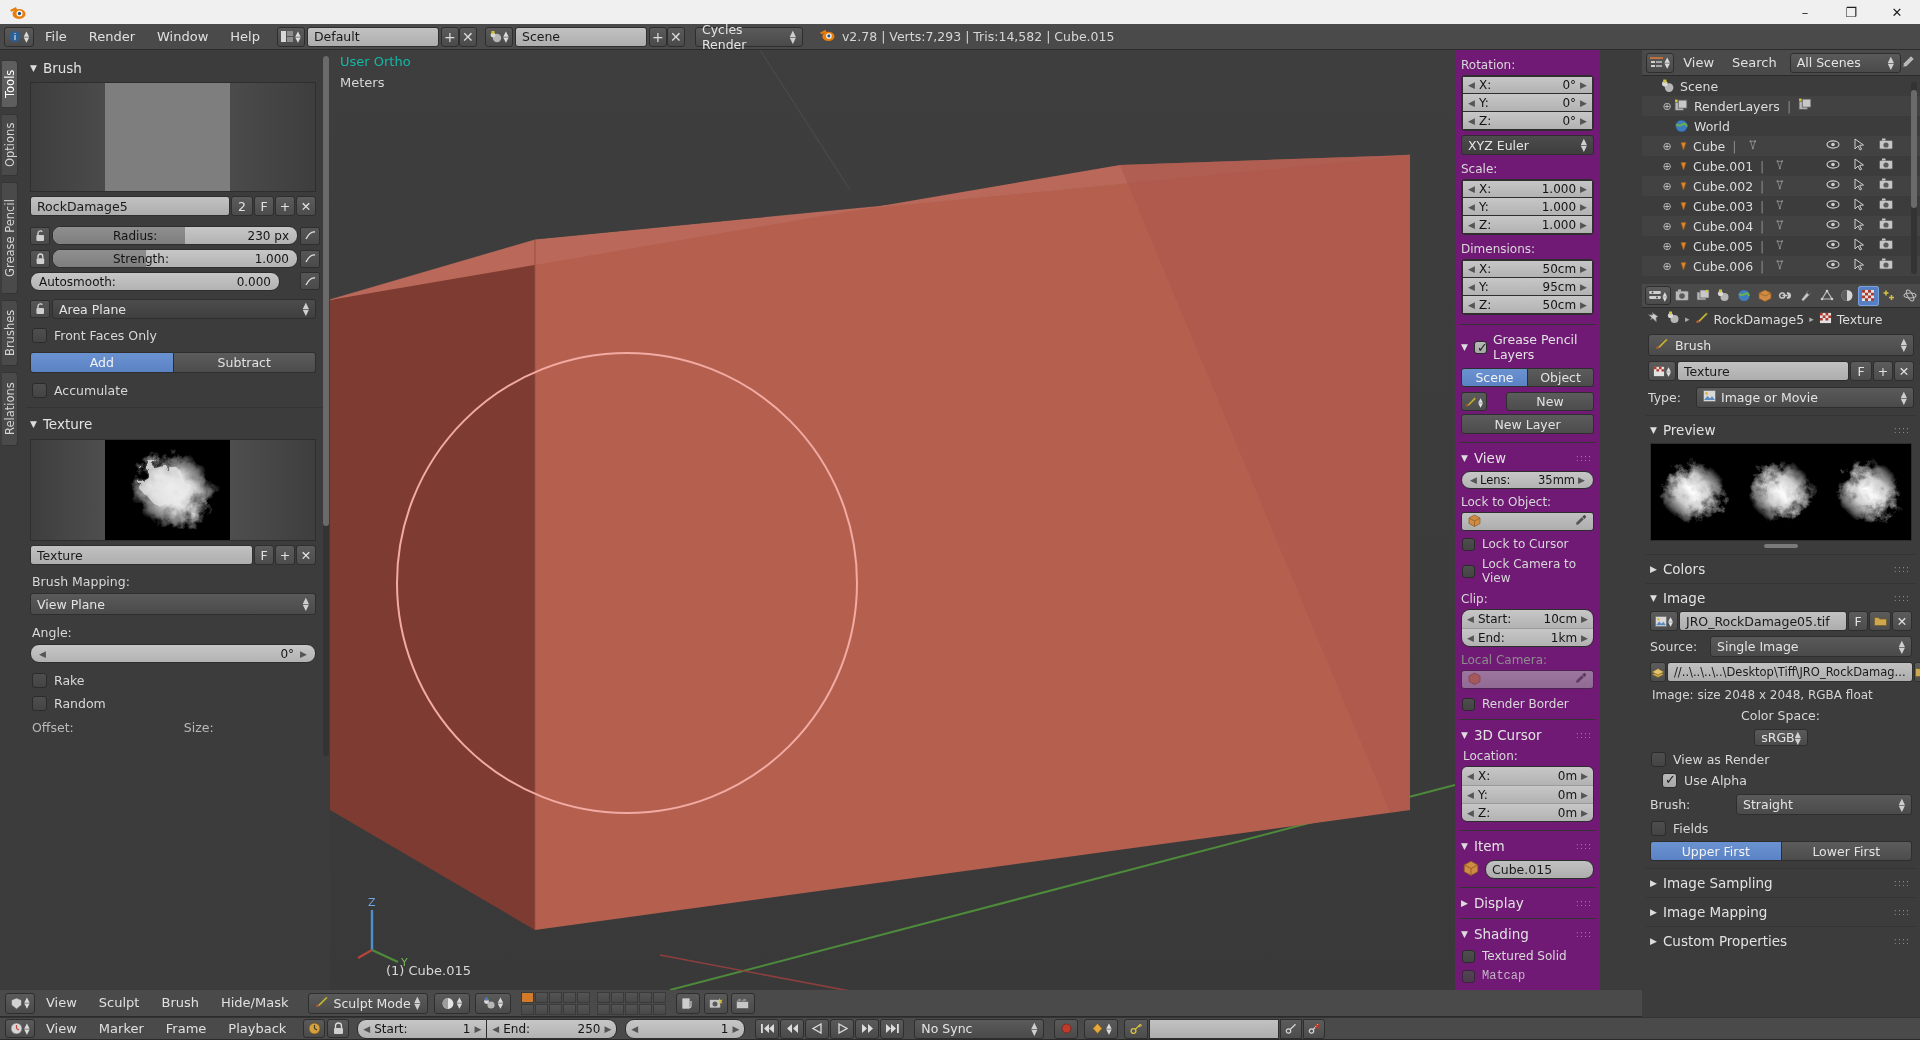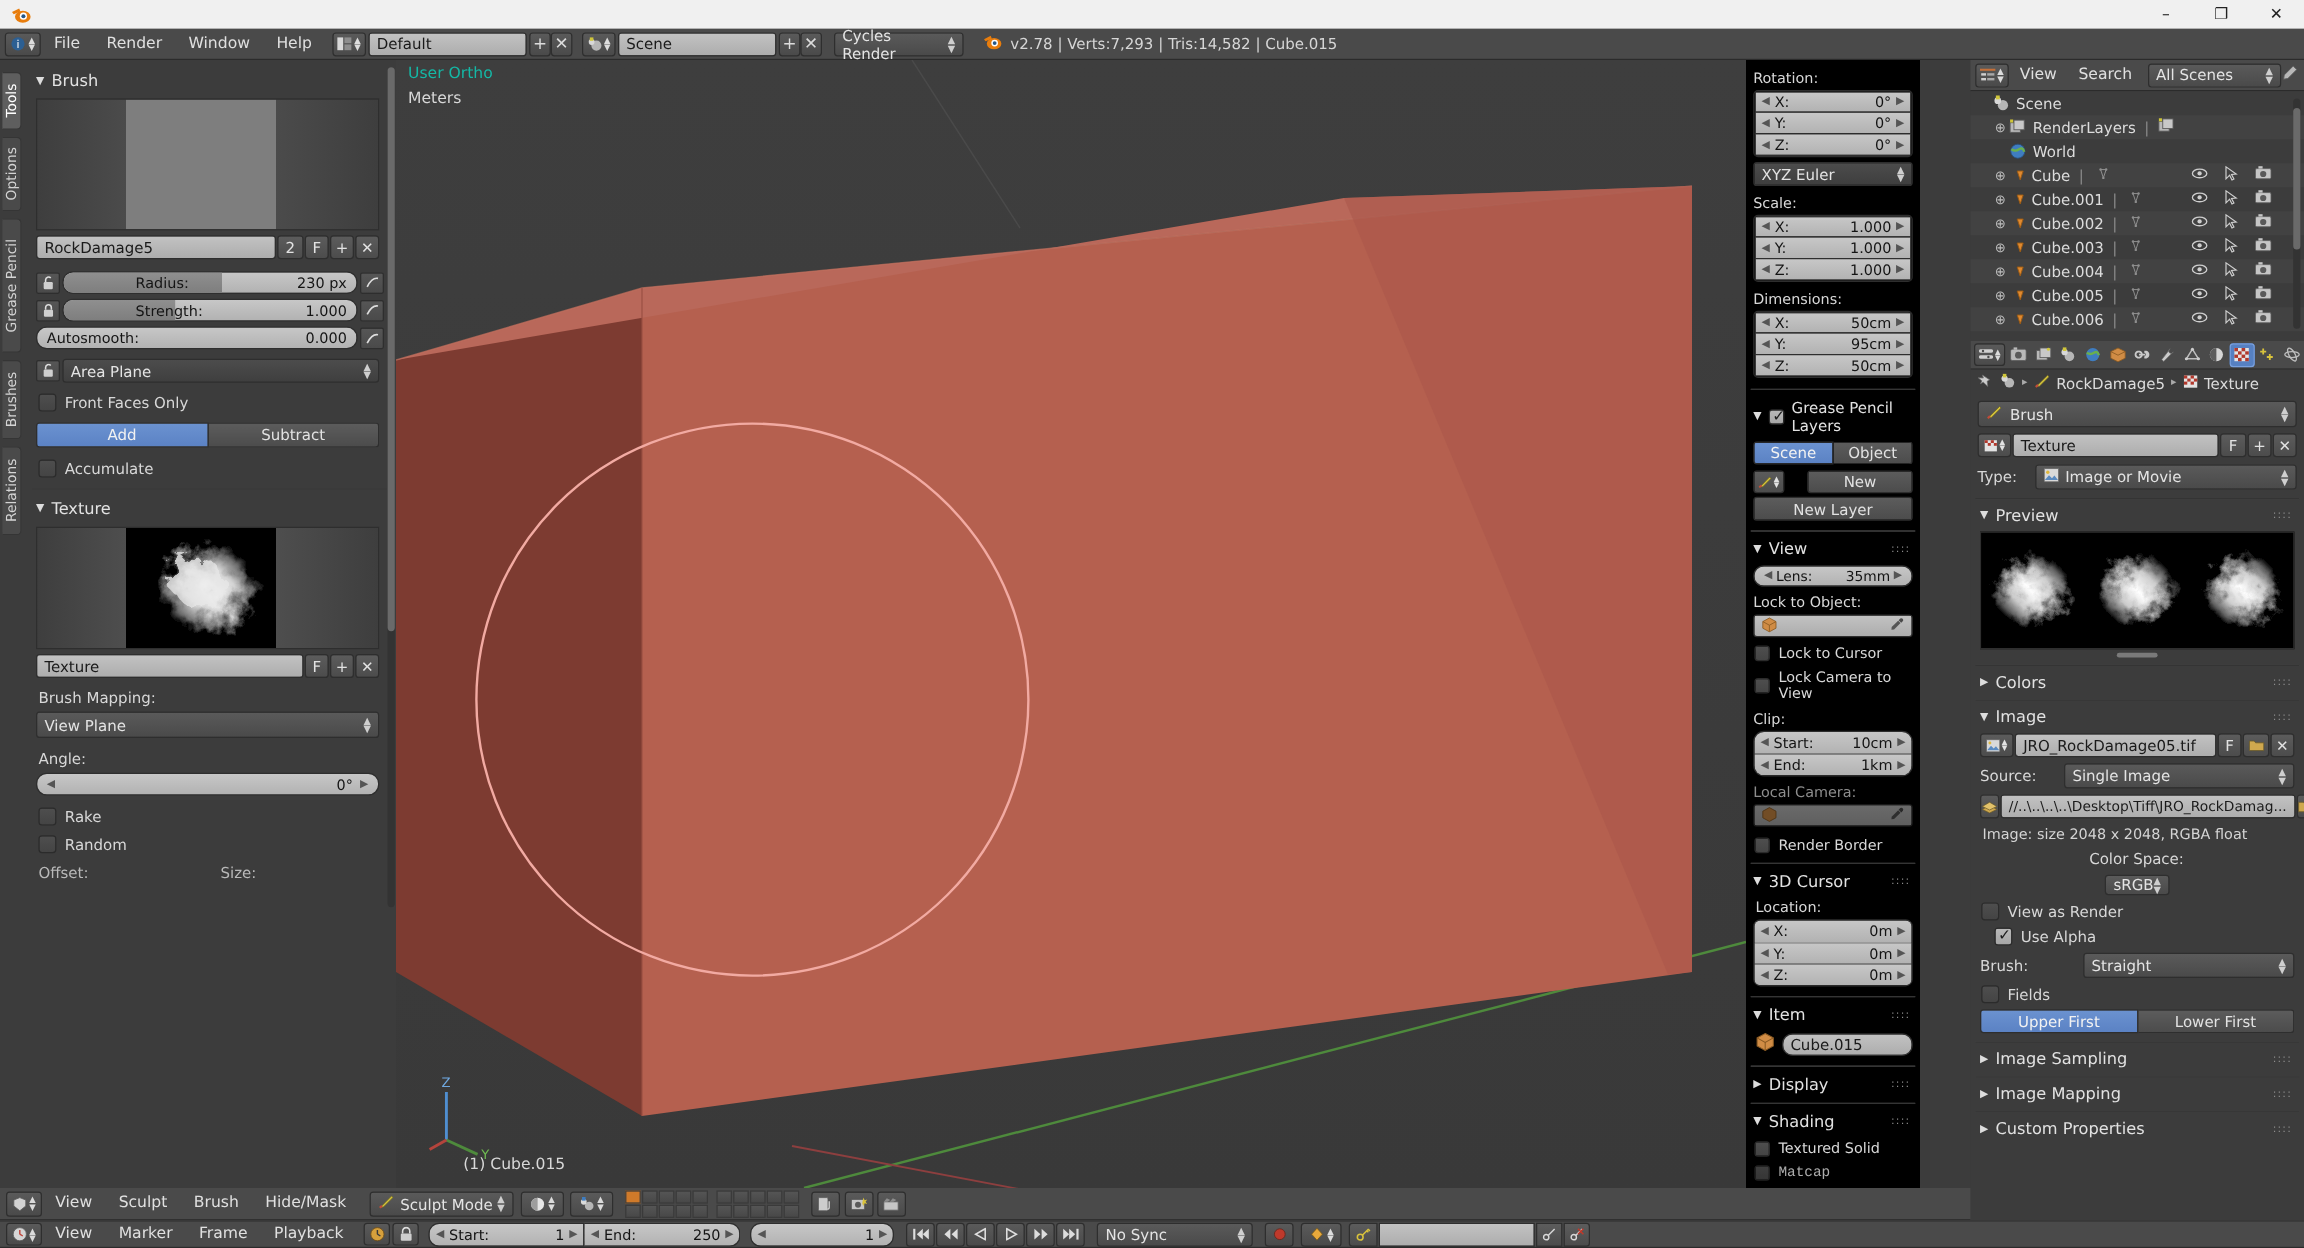--- a/index.html
+++ b/index.html
@@ -241,21 +241,21 @@
         <span class="lbl" style="margin-left:52px;">Strength:</span>
         <span class="val">1.000</span>
       </div>
       <div class="lockbtn">
         <svg width="11" height="11" viewBox="0 0 11 11">
             <path d="M1 9 Q5 1 10 2" stroke="#ddd" stroke-width="1.4" fill="none"></path>
           </svg>
       </div>
     </div>
 
-    <div style="display:flex;align-items:flex-end;margin-left:8px;margin-top:4px;width:290px;gap:2px;">
+    <div style="display:flex;align-items:flex-start;margin-left:8px;margin-top:4px;width:290px;gap:20px;">
       <div class="slider" style="flex:1;">
         <div class="fill" style="width:0%;"></div>
         <span class="lbl">Autosmooth:</span>
         <span class="val">0.000</span>
       </div>
       <div class="lockbtn">
         <svg width="11" height="11" viewBox="0 0 11 11">
             <path d="M1 9 Q5 1 10 2" stroke="#ddd" stroke-width="1.4" fill="none"></path>
           </svg>
       </div>
@@ -391,21 +391,21 @@
       <line x1="0" y1="-40" x2="26" y2="-28" stroke="#4e8a3c" stroke-width="2.4"></line>
       <text x="29" y="-24" font-size="11" fill="#6fba52" font-family="DejaVu Sans">Y</text>
       <line x1="0" y1="-40" x2="-14" y2="-32" stroke="#b4443c" stroke-width="2.4"></line>
     </g>
   </svg>
   <div class="abs" style="left:10px;top:4px;font-size:13px;color:#14b8a6;">User Ortho</div>
   <div class="abs" style="left:10px;top:25px;font-size:13px;color:#d8d8d8;">Meters</div>
   <div class="abs" style="left:56px;top:913px;font-size:13px;color:#d8d8d8;">(1) Cube.015</div>
 </div>
 
-<div class="abs" style="left:1455px;top:50px;width:145px;height:940px;background:#000000;overflow:hidden;">
+<div class="abs" style="left:1455px;top:50px;width:145px;height:940px;background:#701a75;overflow:hidden;">
 
   <div style="margin:8px 6px 0 6px;font-size:12px;color:#d8d8d8;">Rotation:</div>
   <div style="margin:3px 6px 0 6px;border:1px solid #2e2e2e;border-radius:4px;overflow:hidden;">
     <div class="numfield">
       <span class="lft">◀</span>
       <span>X:</span>
       <span class="val">0°</span>
       <span class="rgt">▶</span>
     </div>
     <div class="numfield" style="border-top:none;">
@@ -1156,21 +1156,21 @@
     </div>
     <div class="txtfield" style="flex:1;">JRO_RockDamage05.tif</div>
     <div class="btn" style="width:20px;height:20px;">F</div>
     <div class="btn" style="width:22px;height:20px;">
       <svg width="13" height="12" viewBox="0 0 13 12">
           <path d="M.5 10.5V2.5h4l1.2 1.5h6.8v6.5z" fill="#cfa84e" stroke="#6a5a2a" stroke-width=".7"></path>
         </svg>
     </div>
     <div class="btn" style="width:20px;height:20px;">✕</div>
   </div>
-  <div style="display:flex;align-items:center;margin:5px 8px 0 8px;gap:12px;">
+  <div style="display:flex;align-items:center;margin:5px 8px 0 8px;gap:2px;">
     <span style="font-size:12.5px;color:#d8d8d8;width:58px;">Source:</span>
     <div class="dd" style="flex:1;height:21px;">
       <span>Single Image</span>
       <span class="arrows">▲<br>▼</span>
     </div>
   </div>
   <div style="display:flex;margin:5px 8px 0 8px;gap:1px;">
     <div class="btn" style="width:26px;height:20px;">
       <svg width="14" height="12" viewBox="0 0 14 12">
           <path d="M1 8.5 L7 5 L13 8.5 L7 11.5Z" fill="#cfa84e" stroke="#6a5a2a" stroke-width=".6"></path>

